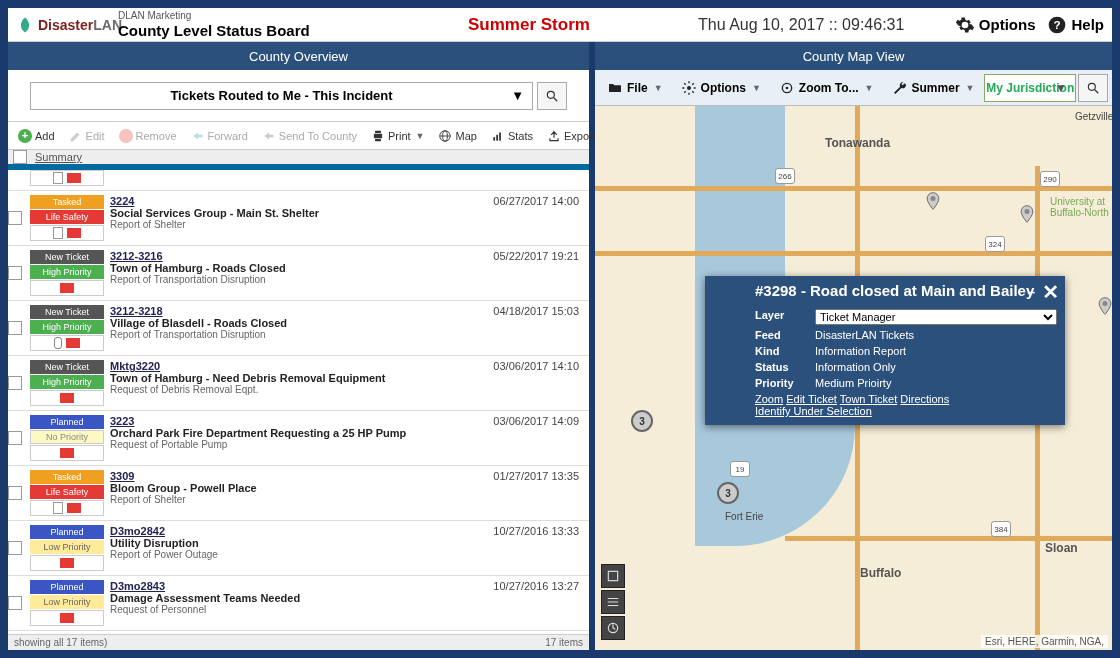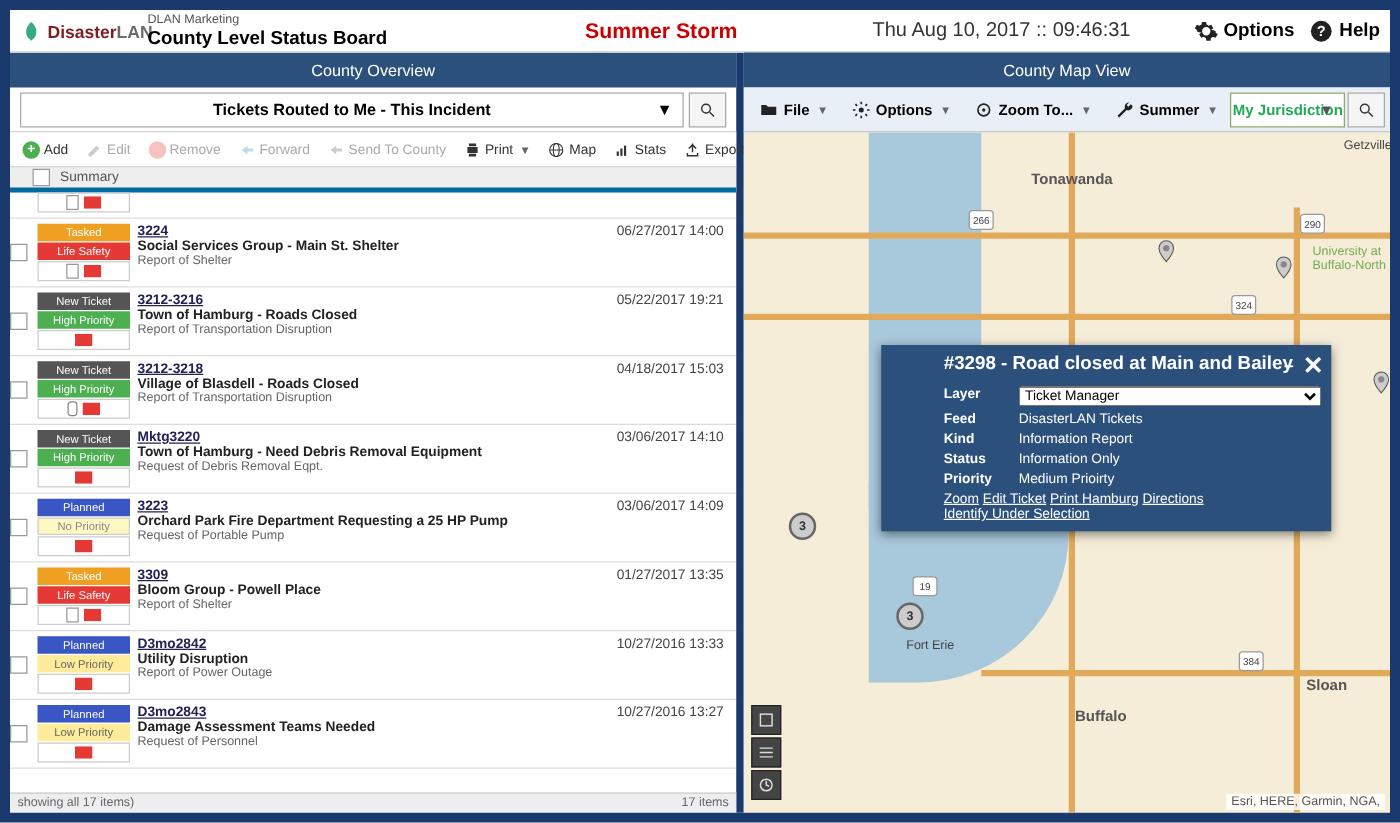--- a/index.html
+++ b/index.html
@@ -21,34 +21,34 @@
 .gear-icon, .help-icon { width: 20px; height: 20px; fill: #222; }
 .hdr-btn { display: flex; align-items: center; gap: 4px; cursor: pointer; }
 
 
 .strip { background: #2b507c; height: 28px; display: flex; align-items: center; justify-content: center; color: #fff; font-weight: normal; font-size: 13px; }
 .two-col { display: flex; flex: 1; min-height: 0; }
 .col-left { width: 587px; display: flex; flex-direction: column; border-right: 6px solid #1a3a6e; }
 .col-right { flex: 1; display: flex; flex-direction: column; position: relative; }
 
 
-.filter-row { height: 36px; border-bottom: 1px solid #ccc; display: flex; align-items: center; padding: 8px; gap: 4px; }
+.filter-row { height: 52px; border-bottom: 1px solid #ccc; display: flex; align-items: center; padding: 22px; gap: 4px; }
 .dropdown { flex: 1; background: #fff; border: 1px solid #aaa; height: 28px; display: flex; align-items: center; justify-content: center; font-weight: bold; font-size: 13px; position: relative; cursor: pointer; }
 .dropdown .caret { position: absolute; right: 8px; }
 .sq-btn { width: 30px; height: 28px; border: 1px solid #aaa; display: flex; align-items: center; justify-content: center; cursor: pointer; background: #f5f5f5; }
 
 .toolbar { height: 28px; border-bottom: 1px solid #ccc; display: flex; align-items: center; padding: 0 4px; gap: 2px; font-size: 11px; background: #fff; }
 .tb { display: flex; align-items: center; gap: 3px; padding: 2px 6px; cursor: pointer; color: #333; white-space: nowrap; }
 .tb.disabled { color: #aaa; }
 .tb svg, .tb .ico { width: 14px; height: 14px; }
 .circle-green { background: #4caf50; border-radius: 50%; width: 14px; height: 14px; display: flex; align-items: center; justify-content: center; color: #fff; font-weight: bold; font-size: 11px; line-height: 1; }
 .circle-red { background: #e53935; border-radius: 50%; width: 14px; height: 14px; }
 .caret-sm { font-size: 9px; color: #666; margin-left: 2px; }
 
-.table-head { height: 20px; background: #eee; border-bottom: 4px solid #0369a1; display: flex; align-items: center; font-size: 11px; color: #555; padding-left: 18px; }
+.table-head { height: 20px; background: #eee; border-bottom: 6px solid #0369a1; display: flex; align-items: center; font-size: 11px; color: #555; padding-left: 5px; text-decoration: underline; }
 .chk { width: 14px; height: 14px; border: 1px solid #999; margin-right: 8px; background: #fff; }
 
 .list { flex: 1; overflow-y: auto; position: relative; }
 .list::-webkit-scrollbar { width: 10px; }
 .list::-webkit-scrollbar-track { background: #eee; }
 .list::-webkit-scrollbar-thumb { background: #aaa; }
 
 .ticket { display: flex; border-bottom: 1px solid #ddd; font-size: 11px; padding: 4px 4px 4px 0; }
 .ticket .ck { width: 22px; display: flex; align-items: center; justify-content: center; }
 .badges { width: 74px; display: flex; flex-direction: column; gap: 1px; }
@@ -499,21 +499,21 @@
                 <span class="k">Status</span>
                 <span class="v">Information Only</span>
               </div>
             <div class="popup-row">
                 <span class="k">Priority</span>
                 <span class="v">Medium Prioirty</span>
               </div>
             <div class="popup-links">
               <a>Zoom</a>
               <a>Edit Ticket</a>
-              <a>Print Hamburg</a>
+              <a>Town Ticket</a>
               <a>Directions</a><br>
               <a>Identify Under Selection</a>
             </div>
           </div>
         </div>
 
         <div class="map-side-btns">
           <div class="msb">
               <svg viewBox="0 0 24 24">
                 <rect x="4" y="4" width="16" height="16" fill="none" stroke="#ddd" stroke-width="2"></rect>

